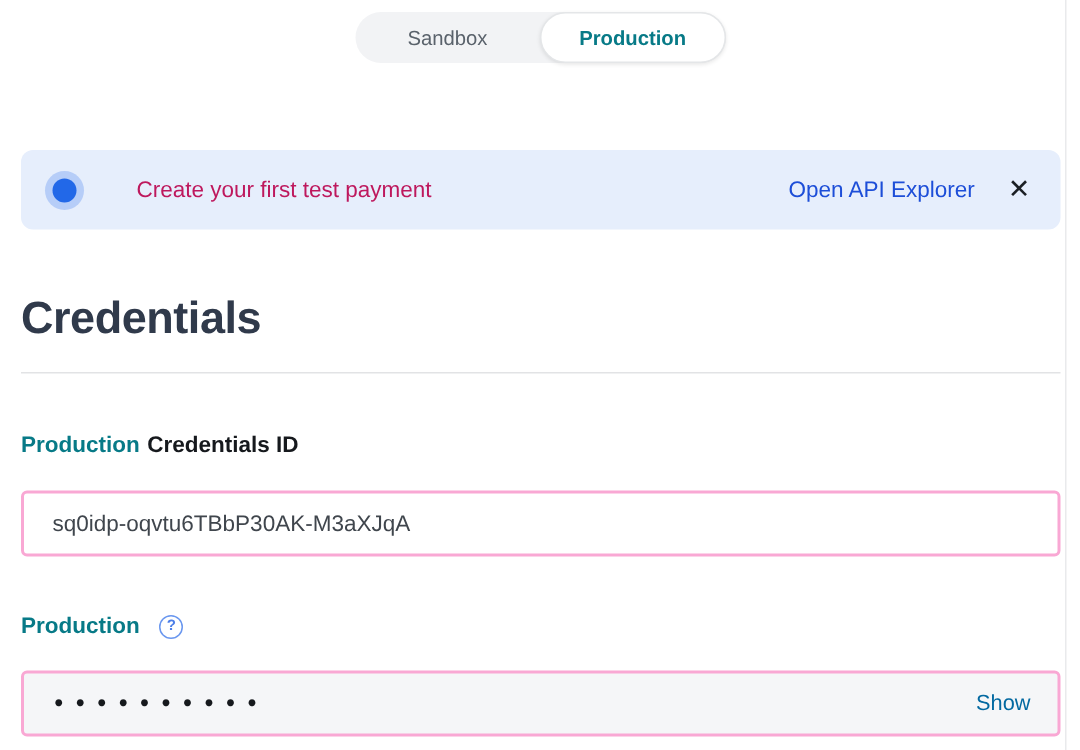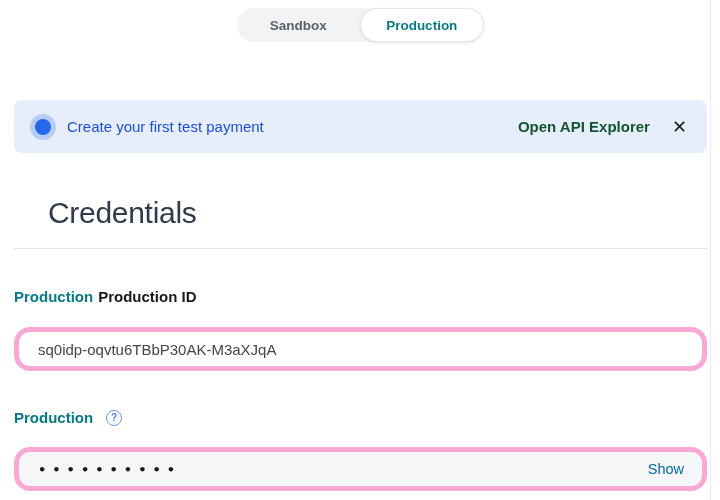--- a/index.html
+++ b/index.html
@@ -15,21 +15,21 @@
   
   .env-toggle {
     position: absolute; top: 8px; left: 237px; width: 247px; height: 34px;
     background: #f2f3f5; border-radius: 17px;
     display: flex; align-items: stretch;
   }
   .env-seg {
     flex: 1; display: flex; align-items: center; justify-content: center;
     font-size: 13.5px; cursor: pointer; border-radius: 17px;
   }
-  .env-seg.inactive { color: #5a626b; font-weight: 700; }
+  .env-seg.inactive { color: #5a626b; font-weight: 400; }
   .env-seg.active {
     background: #ffffff; color: #077a87; font-weight: 700;
     border: 1px solid #e4e6e8;
     box-shadow: 0 1px 3px rgba(0,0,0,0.10);
   }
 
   
   .banner {
     position: absolute; top: 100px; left: 14px; width: 693px; height: 53px;
     background: #e6eefc; border-radius: 8px;
@@ -37,35 +37,35 @@
   }
   .progress-dot {
     width: 26px; height: 26px; border-radius: 50%;
     background: #b6cdf8; flex: 0 0 auto;
     display: flex; align-items: center; justify-content: center;
     margin-right: 11px;
   }
   .progress-dot .inner {
     width: 16px; height: 16px; border-radius: 50%; background: #2268e8;
   }
-  .banner-msg { font-size: 15px; color: #1d4ed8; flex: 1 1 auto; }
+  .banner-msg { font-size: 15px; color: #be185d; flex: 1 1 auto; margin-left: 24px; }
   .banner-link {
-    font-size: 15px; font-weight: 700; color: #14532d;
+    font-size: 15px; font-weight: 400; color: #1d4ed8;
     text-decoration: none; margin-right: 20px; cursor: pointer;
   }
   .banner-close {
     font-size: 18px; color: #1b1f24; cursor: pointer; line-height: 1;
     background: none; border: none; padding: 2px;
     font-family: "DejaVu Sans", sans-serif;
   }
 
   
   .page-title {
     position: absolute; top: 196px; left: 14px;
-    font-size: 30px; font-weight: 400; color: #303a4b; letter-spacing: -0.3px; margin-left: 34px;
+    font-size: 30px; font-weight: 700; color: #303a4b; letter-spacing: -0.3px;
   }
   .divider {
     position: absolute; top: 248px; left: 14px; width: 693px; height: 1px;
     background: #e2e3e5;
   }
 
   
   .field-label {
     position: absolute; left: 14px;
     font-size: 15px; font-weight: 700; color: #16191d;
@@ -78,21 +78,21 @@
   .help-icon {
     width: 16px; height: 16px; border-radius: 50%;
     border: 1.5px solid #6a97ef; color: #4d7fe8;
     font-size: 10px; font-weight: 700;
     display: inline-flex; align-items: center; justify-content: center;
     margin-left: 8px; cursor: pointer;
   }
 
   .cred-input {
     position: absolute; left: 14px; width: 693px; height: 44px;
-    border: 5px solid #f9a8d4; border-radius: 16px;
+    border: 2px solid #f9a8d4; border-radius: 4px;
     display: flex; align-items: center; padding: 0 18px 0 19px;
     font-size: 15px; color: #40464d;
   }
   .input-appid { top: 327px; background: #ffffff; }
   .input-token { top: 447px; background: #f5f6f8; }
 
   .token-mask {
     flex: 1 1 auto; letter-spacing: 6px; font-size: 13px; color: #16191d;
     font-weight: 700; font-family: "DejaVu Sans", sans-serif;
   }
@@ -118,21 +118,21 @@
   <span class="banner-msg">Create your first test payment</span>
   <a class="banner-link">Open API Explorer</a>
   <button class="banner-close">✕</button>
 </div>
 
 <h1 class="page-title">Credentials</h1>
 <div class="divider"></div>
 
 <div class="field-label label-appid">
   <span class="env">Production</span>
-  <span>Production ID</span>
+  <span>Credentials ID</span>
 </div>
 <div class="cred-input input-appid">
   <span class="appid-value">sq0idp-oqvtu6TBbP30AK-M3aXJqA</span>
 </div>
 
 <div class="field-label label-token">
   <span class="env">Production</span>
   <span class="help-icon">?</span>
 </div>
 <div class="cred-input input-token">

